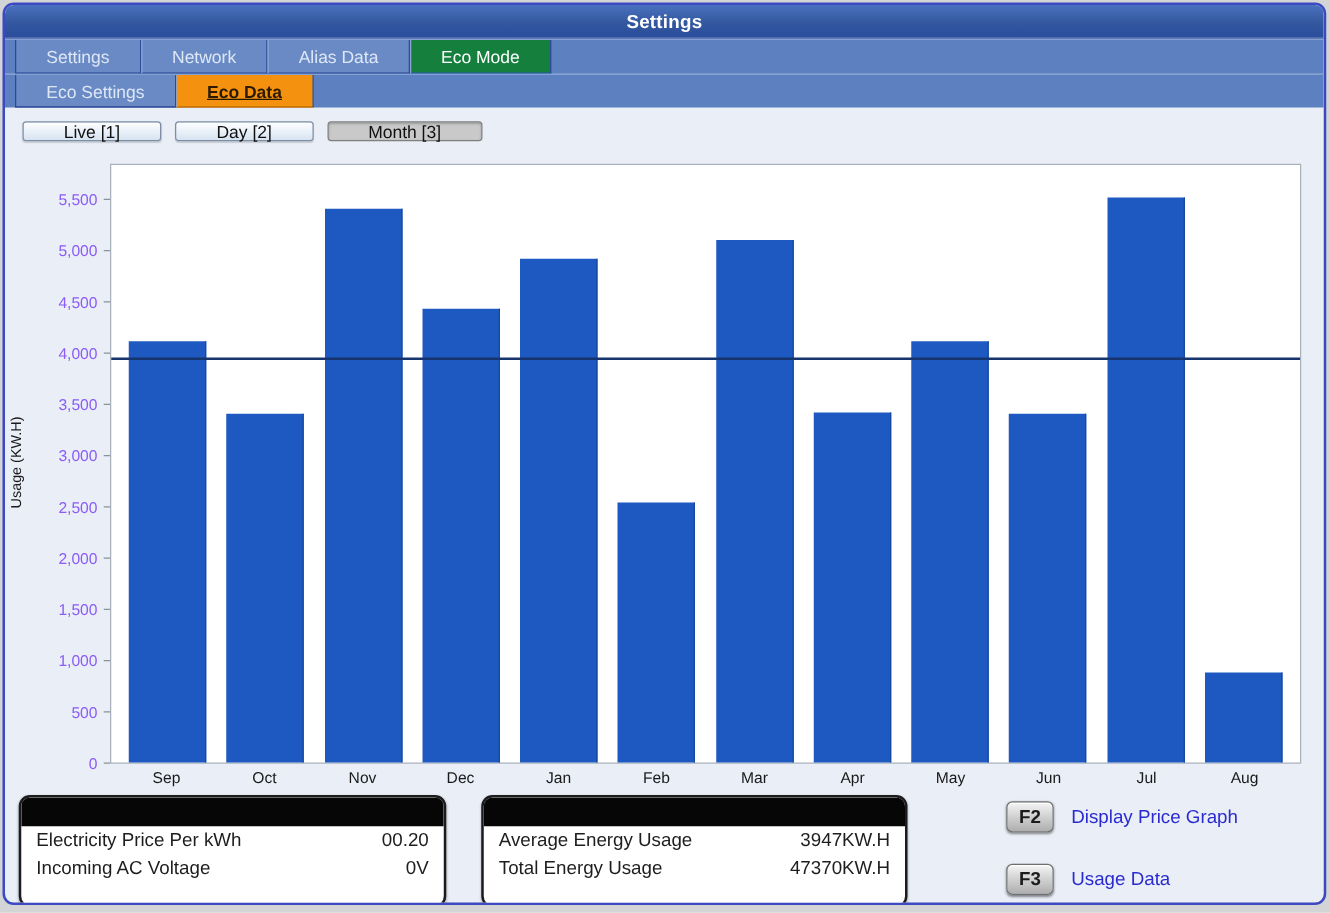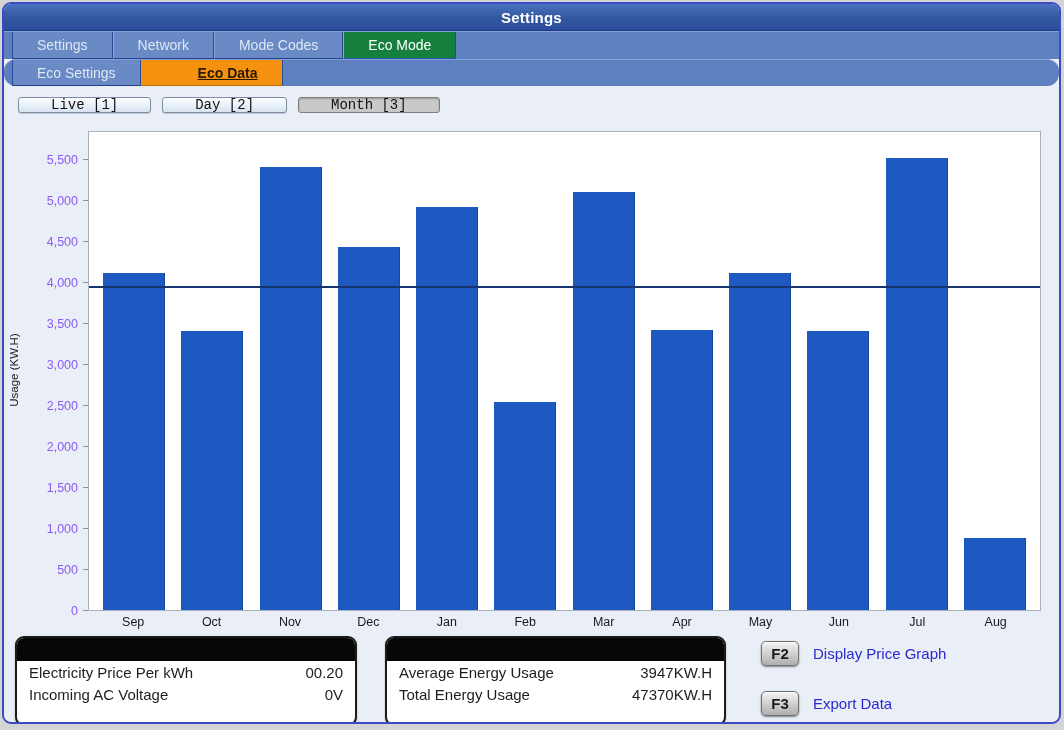--- a/index.html
+++ b/index.html
@@ -12,36 +12,36 @@
   .titlebar{position:absolute;left:0;top:0;width:100%;height:27px;
     background:linear-gradient(180deg,#4a71bf 0%,#33589f 55%,#2a4c9d 100%);
     border-bottom:1px solid #1c3a8c;
     display:flex;align-items:center;justify-content:center;
     color:#ffffff;font-size:15px;font-weight:bold;letter-spacing:.2px;}
 
   
   .tabstrip{position:absolute;left:0;width:100%;height:28px;background:#5d81c0;
     border-top:1px solid #84a1d3;display:flex;align-items:stretch;padding-left:8px;}
   .tabstrip.main{top:27px;}
-  .tabstrip.sub{top:55px;height:27px;border-radius:12px;}
+  .tabstrip.sub{top:55px;height:27px;}
   .tab{display:flex;align-items:center;justify-content:center;padding:0 24px;
     font-size:14px;color:#dde7f5;background:#6a8ac6;
     border-right:1px solid #2c4a96;border-left:1px solid #8aa5d4;
     border-bottom:1px solid #24418f;cursor:default;white-space:nowrap;}
   .tab.first{border-left:1px solid #2c4a96;}
   .tab.active-blue{background:#15803d;color:#ffffff;border-bottom:1px solid #2b54b4;}
   .tab.active-orange{background:#f4920f;color:#2b1a00;border-bottom:1px solid #c06c00;}
-  .tab.active-orange span{text-decoration:underline;font-weight:bold;margin-left:32px;}
+  .tab.active-orange span{text-decoration:underline;font-weight:bold;}
 
   
   .btnrow{position:absolute;left:14px;top:93px;display:flex;gap:11px;}
   .vbtn{height:16px;min-width:88px;padding:0 32px;font-size:14px;color:#101010;
     background:linear-gradient(180deg,#fdfeff 0%,#e8f0f8 55%,#d7e3f0 100%);
     border:1px solid #7d8ea4;border-radius:3px;display:flex;align-items:center;justify-content:center;
-    box-shadow:0 1px 1px rgba(0,0,0,.15);cursor:pointer;font-family:Liberation Mono, monospace;}
+    box-shadow:0 1px 1px rgba(0,0,0,.15);cursor:pointer;font-family:Liberation Sans, sans-serif;}
   .vbtn.pressed{background:#c9c9c9;border:1px solid #7f7f7f;box-shadow:inset 0 1px 2px rgba(0,0,0,.25);}
 
   
   .plot{position:absolute;left:84px;top:127px;width:953px;height:480px;background:#ffffff;
     border:1px solid #a8b0ba;}
   .bars{position:absolute;left:0;top:0;width:100%;height:100%;display:flex;
     justify-content:space-around;align-items:flex-end;padding:0 6px;}
   .bar{width:62px;}
   .avgline{position:absolute;left:0;width:100%;height:2px;z-index:3;}
   .yticks{position:absolute;left:0;top:127px;width:84px;height:480px;}
@@ -64,41 +64,41 @@
   .panel.mid{left:381px;width:341px;}
 
   
   .action{position:absolute;display:flex;align-items:center;gap:14px;}
   .action.f2{left:757px;top:637px;}
   .action.f3{left:757px;top:687px;}
   .fkey{width:38px;height:25px;border:1px solid #6f6f6f;border-radius:5px;
     background:linear-gradient(180deg,#f4f4f4 0%,#d4d4d4 45%,#aeaeae 100%);
     box-shadow:inset 0 1px 0 #ffffff,0 1px 2px rgba(0,0,0,.45);
     display:flex;align-items:center;justify-content:center;
-    font-size:15px;font-weight:bold;color:#1c1c1c;cursor:pointer;}
+    font-size:15px;font-weight:bold;color:#1c1c1c;cursor:pointer;margin-left:44px;}
   .action-label{font-size:15px;color:#2a2ad0;cursor:pointer;}
 </style>
 </head>
 <body>
 
 <div class="window">
 
   <div class="titlebar">
     <span>Settings</span>
   </div>
 
   <div class="tabstrip main">
     <div class="tab first">
         <span>Settings</span>
       </div>
     <div class="tab">
         <span>Network</span>
       </div>
     <div class="tab">
-        <span>Mode Codes</span>
+        <span>Alias Data</span>
       </div>
     <div class="tab active-blue">
         <span>Eco Mode</span>
       </div>
   </div>
 
   <div class="tabstrip sub">
     <div class="tab first">
         <span>Eco Settings</span>
       </div>
@@ -197,16 +197,16 @@
       <span class="val">47370KW.H</span>
     </div>
   </div>
 
   <div class="action f2">
     <div class="fkey">F2</div>
     <div class="action-label">Display Price Graph</div>
   </div>
   <div class="action f3">
     <div class="fkey">F3</div>
-    <div class="action-label">Export Data</div>
+    <div class="action-label">Usage Data</div>
   </div>
 
 </div>
 
 </body></html>

